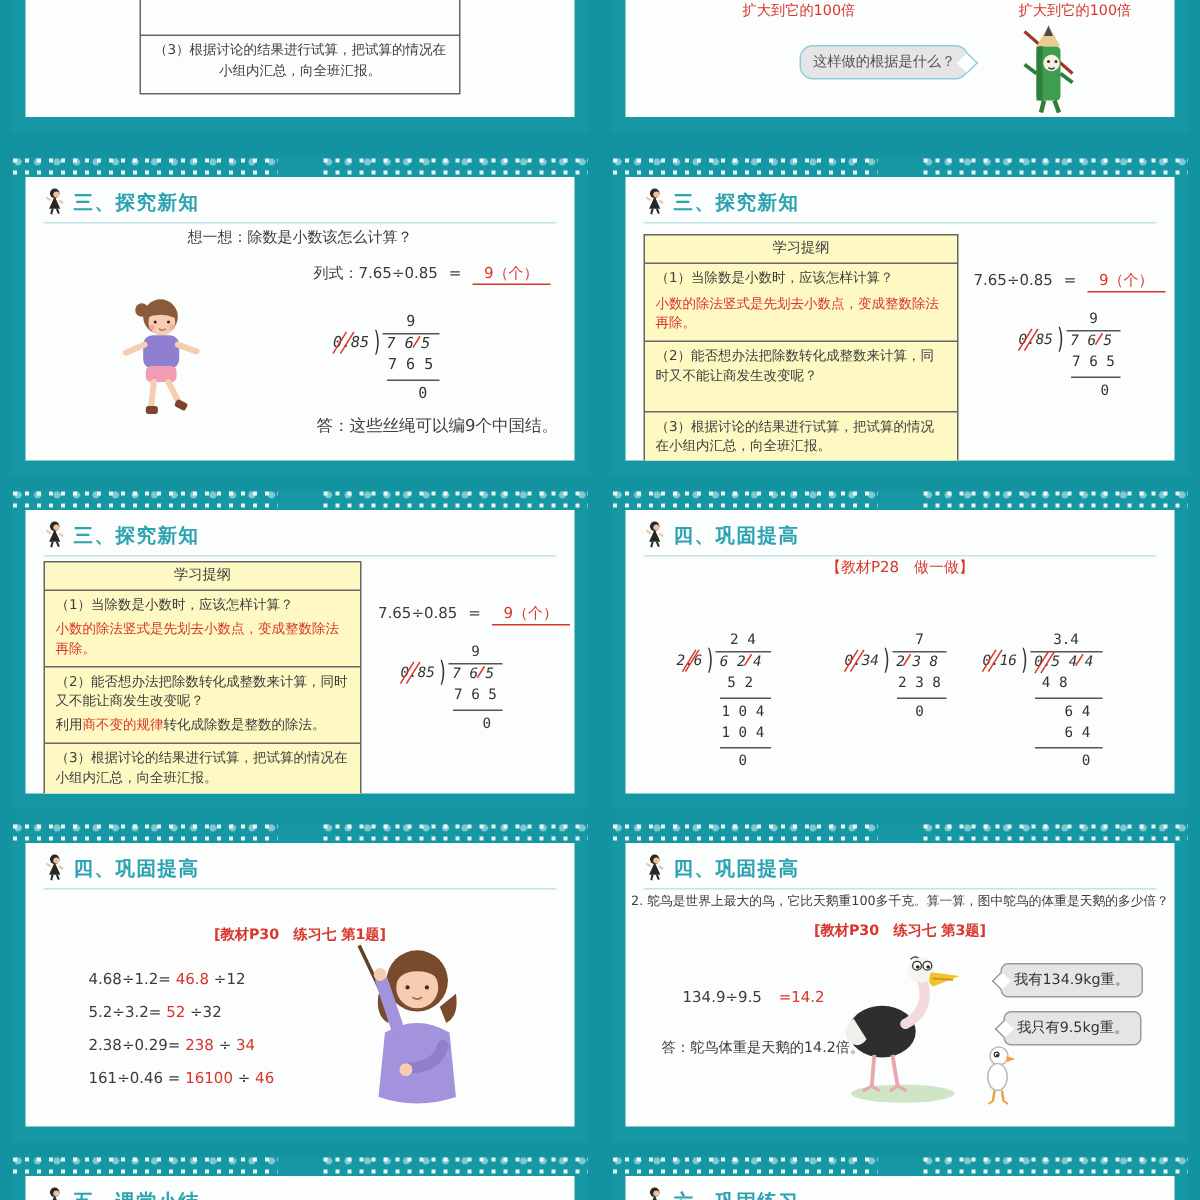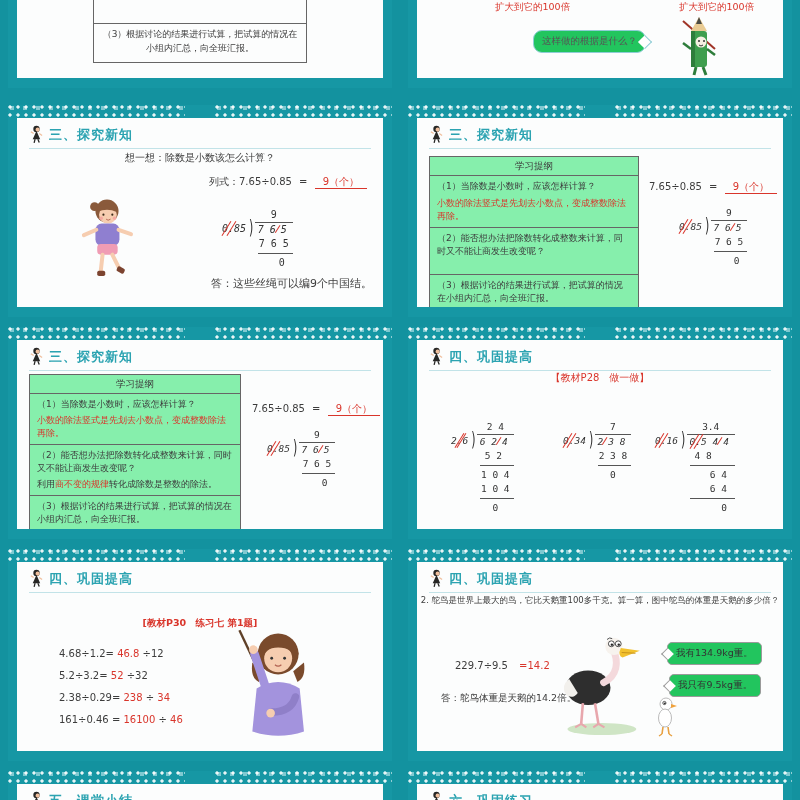--- a/index.html
+++ b/index.html
@@ -11,42 +11,42 @@
                      radial-gradient(circle at 4px 3px, rgba(214,243,246,.55) 2.3px, transparent 2.5px);
     background-size:8px 8px,13px 13px}
   .dots.l{left:0;width:46%}.dots.r{right:0;width:46%}
   .white{position:relative;width:100%;height:100%;background:#fcfdfd;overflow:hidden;color:#3c3c3c}
   .s-head{position:absolute;top:7px;left:12px;right:12px;display:flex;align-items:flex-end;gap:6px;border-bottom:1px solid #c2e3e8;padding-bottom:4px}
   .s-title{color:#2ba3b1;font-size:13px;font-weight:bold;letter-spacing:1px}
   .red{color:#d9352b}
   .ctr{text-align:center}
   .eq-ans{color:#d9352b;border-bottom:1px solid #d9352b;padding:0 8px 1px}
   
-  .otable{position:absolute;border:1.2px solid #666;background:#86efac;font-size:9px;line-height:1.45}
+  .otable{position:absolute;border:1.2px solid #666;background:#fef9c3;font-size:9px;line-height:1.45}
   .otable .trow{border-top:1.2px solid #666;padding:4px 7px}
   .otable .ttitle{border-top:none;text-align:center;padding:2px 6px;font-size:9.5px}
   
   .ld{position:absolute;display:flex;align-items:flex-start;font-family:"DejaVu Sans Mono",monospace;color:#333;line-height:14px;font-size:10px}
   .ld .lft{display:flex;align-items:flex-start;padding-top:14px;white-space:nowrap}
   .ld .pa{display:inline-block;transform:scaleY(1.7);font-size:11px;margin:0 0 0 2px}
   .ld .rgt{display:inline-block}
   .ld .rgt>div{white-space:nowrap}
   .ld .qc{text-align:center}
   .ld .dd{border-top:1.3px solid #555;padding:0 6px 0 3px;text-align:center}
   .ld .ln{border-top:1.2px solid #555;margin:2px 0 2px 3px}
   .ld .row-l{text-align:left;padding-left:8px}
   .ld .row-c{text-align:center}
   .ld .row-r{text-align:right;padding-right:8px}
   .sm{font-size:9.5px}
   .stk{position:relative;display:inline-block}
   .stk::before,.stk::after{content:"";position:absolute;left:35%;top:-12%;height:120%;border-left:1.4px solid #d9352b;transform:rotate(32deg)}
   .stk::after{left:72%}
   .rmk{display:inline-block;width:2px;height:9px;border-left:1.4px solid #d9352b;transform:rotate(32deg);margin:0 1px -1px 1px}
   
-  .bubble{position:absolute;border:1.2px solid #9a9a9a;border-radius:5px;background:#22c55e;font-size:9.5px;color:#333;padding:4px 8px;white-space:nowrap;z-index:3}
+  .bubble{position:absolute;border:1.2px solid #9a9a9a;border-radius:5px;background:#e5e5e5;font-size:9.5px;color:#333;padding:4px 8px;white-space:nowrap;z-index:3}
   .bubble.tl::after{content:"";position:absolute;left:-5px;top:50%;width:8px;height:8px;background:#fff;border-left:1.2px solid #9a9a9a;border-bottom:1.2px solid #9a9a9a;transform:translateY(-50%) rotate(45deg)}
   .bubble.teal{border-color:#8fcdd6;border-radius:9px;color:#555}
   .bubble.teal::after{content:"";position:absolute;right:-5px;top:50%;width:9px;height:9px;background:#fff;border-right:1.2px solid #8fcdd6;border-top:1.2px solid #8fcdd6;transform:translateY(-50%) rotate(45deg)}
   .abs{position:absolute}
   .eqline{white-space:nowrap;font-size:10px}
   .g-eqs div{margin-bottom:11px;white-space:nowrap;font-size:10px}
 </style>
 </head>
 <body>
 
@@ -357,22 +357,23 @@
             <circle cx="9.2" cy="4.8" r="2.2" fill="#f0bf9d"></circle>
           <path d="M4 15 L8 6 L12 15 Z" fill="#272725"></path>
           <line x1="5" y1="9" x2="2" y2="7" stroke="#f0bf9d" stroke-width="1.4"></line>
           <line x1="11" y1="9" x2="14" y2="11" stroke="#f0bf9d" stroke-width="1.4"></line>
           <line x1="6.5" y1="15" x2="5.5" y2="19" stroke="#272725" stroke-width="1.4"></line>
           <line x1="9.5" y1="15" x2="11" y2="18.5" stroke="#272725" stroke-width="1.4"></line>
         </svg>
         <span class="s-title">四、巩固提高</span>
       </div>
       <div class="abs ctr" style="left:2px;right:2px;top:33px;font-size:8.5px">2. 鸵鸟是世界上最大的鸟，它比天鹅重100多千克。算一算，图中鸵鸟的体重是天鹅的多少倍？</div>
+      <div class="abs ctr red" style="left:0;right:0;top:52px;font-size:9.5px;font-weight:bold">[教材P30　练习七 第3题]</div>
       <div class="abs eqline" style="left:38px;top:98px">
-        <span>229.7÷9.5</span>
+        <span>134.9÷9.5</span>
         <span class="red" style="margin-left:8px">=14.2</span>
       </div>
       <div class="abs" style="left:24px;top:130px;font-size:9.5px">答：鸵鸟体重是天鹅的14.2倍。</div>
       <svg class="abs" style="left:128px;top:68px" width="112" height="112" viewBox="0 0 130 120">
         <ellipse cx="66" cy="110" rx="40" ry="7" fill="#cfe5c5"></ellipse>
         <ellipse cx="50" cy="62" rx="26" ry="20" fill="#2e2e2e"></ellipse>
         <path d="M28 52 q-10 8 -4 18 q8 6 14 -2 z" fill="#f2f0ec"></path>
         <path d="M68 56 C 84 48 86 32 79 18" stroke="#f4d9dc" stroke-width="8" fill="none" stroke-linecap="round"></path>
         <circle cx="80" cy="14" r="10" fill="#f7f3ee"></circle>
         <circle cx="77" cy="11" r="3.4" fill="#fff" stroke="#333" stroke-width="1"></circle>

